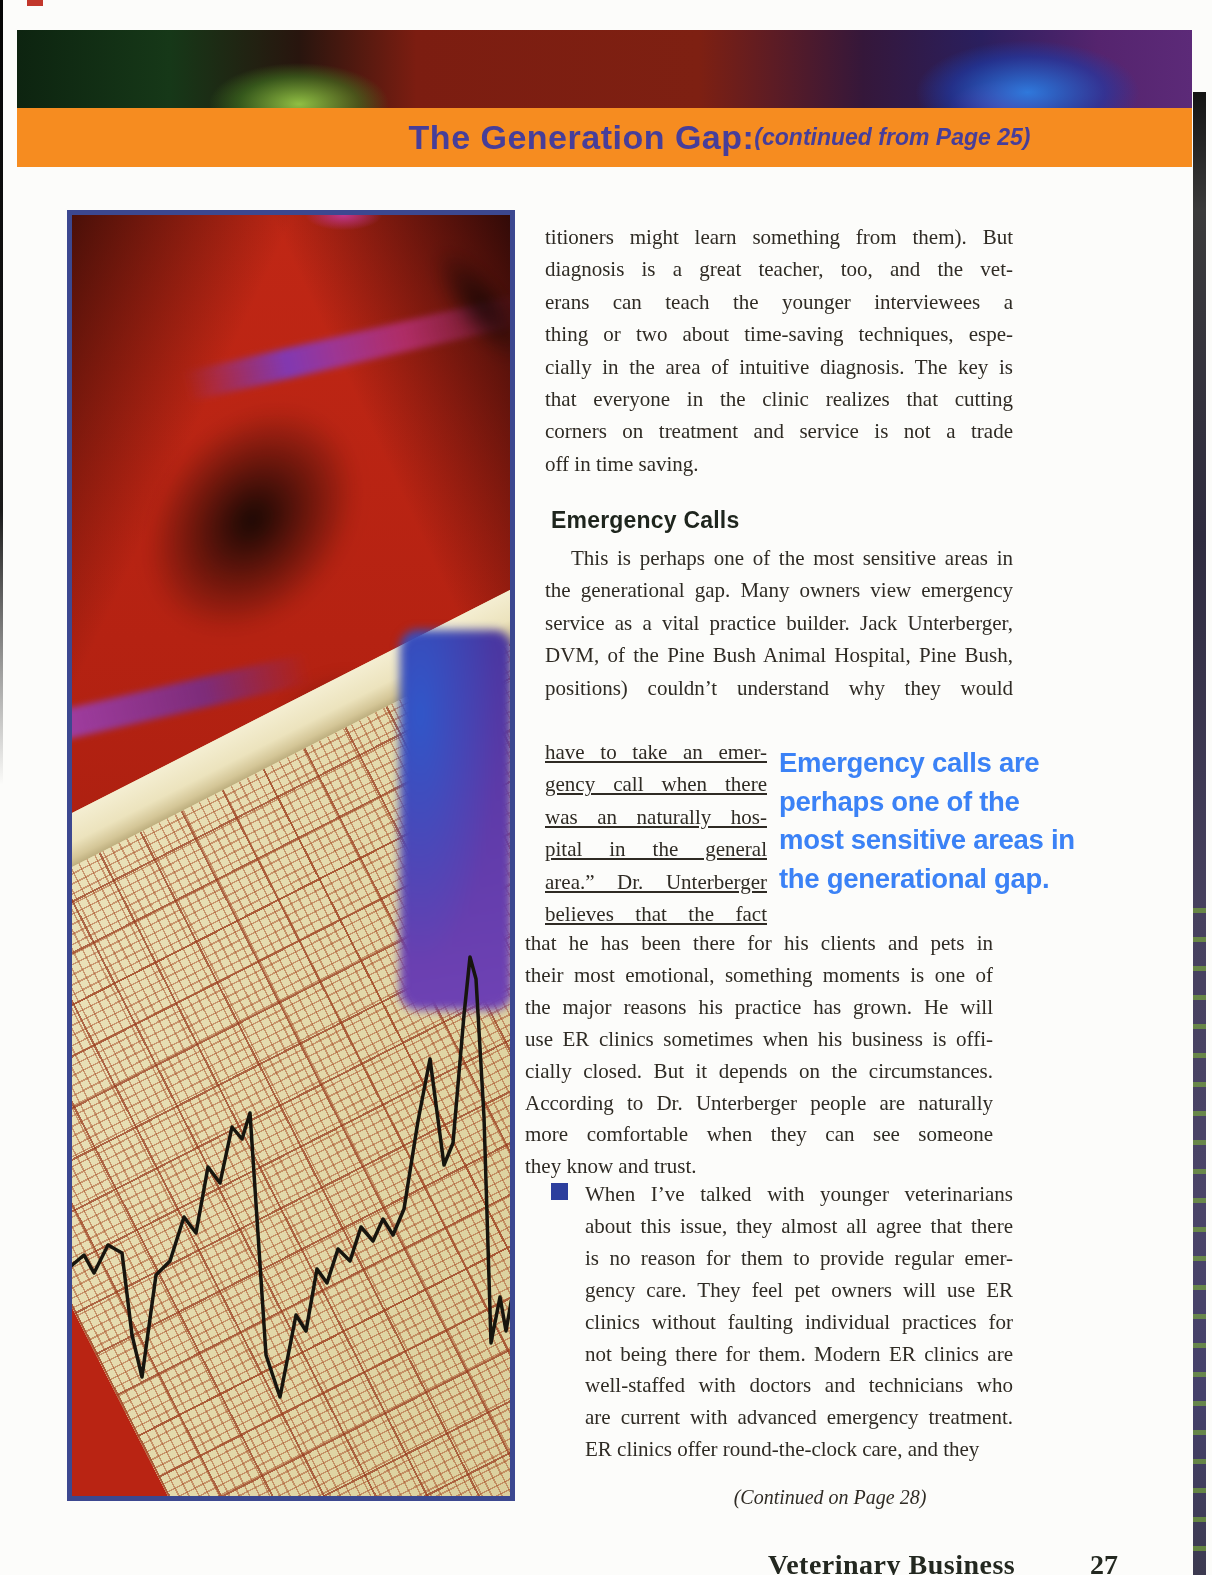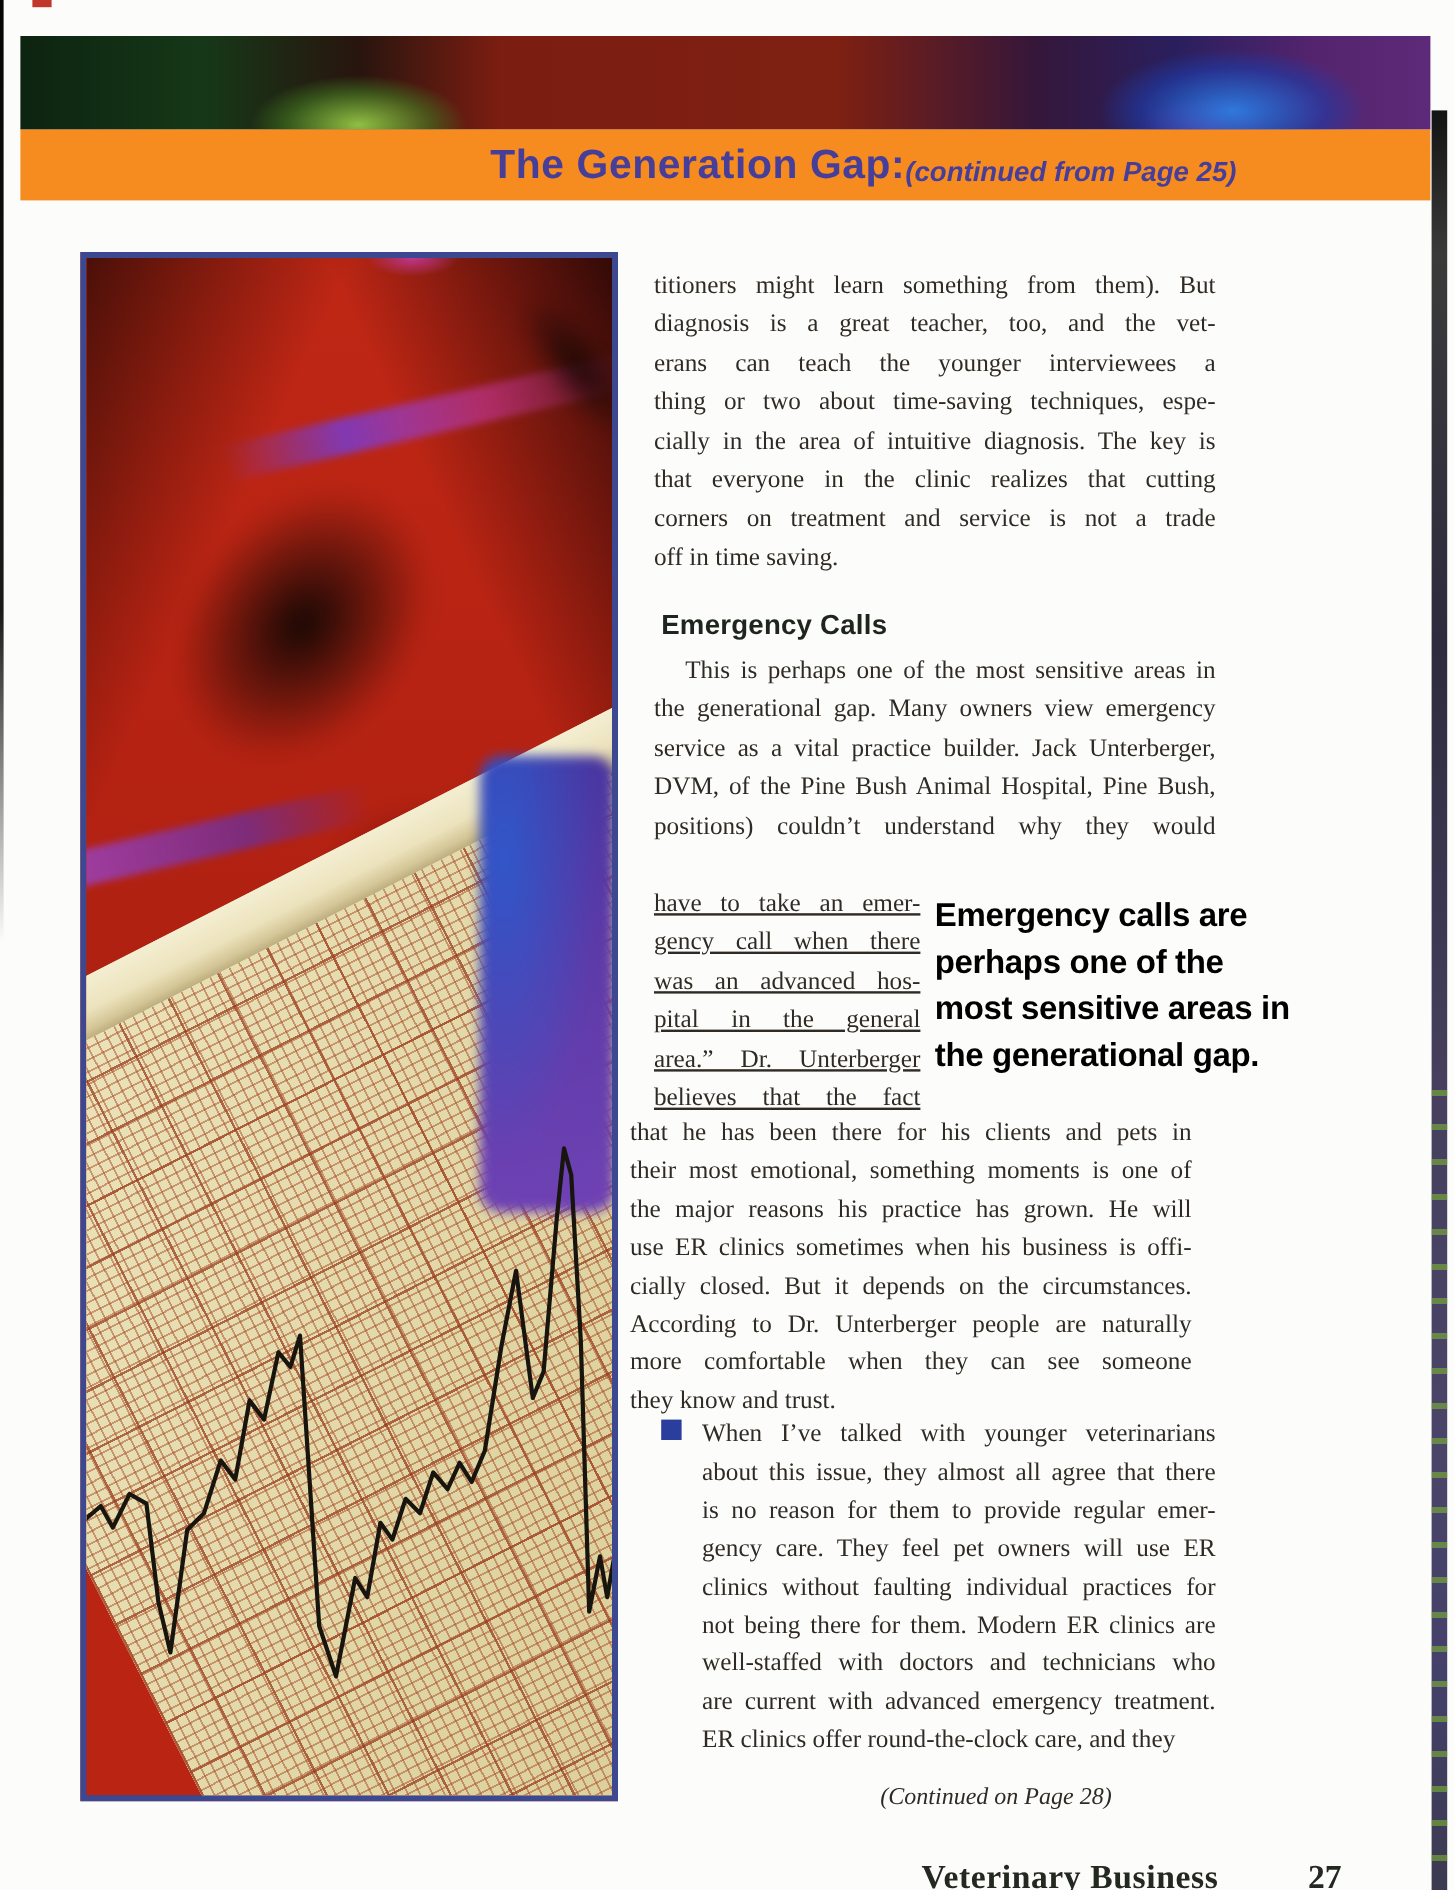--- a/index.html
+++ b/index.html
@@ -15,21 +15,21 @@
               background:repeating-linear-gradient(0deg, rgba(0,0,0,0) 0 24px, rgba(130,190,50,0.55) 24px 29px);}
   
   .photo-strip{position:absolute;left:17px;top:30px;width:1175px;height:78px;
     background:
       radial-gradient(ellipse 120px 55px at 24% 95%, rgba(150,200,70,0.95), rgba(70,130,35,0.55) 50%, rgba(0,0,0,0) 75%),
       radial-gradient(ellipse 140px 65px at 86% 80%, rgba(45,125,225,0.95), rgba(30,60,170,0.6) 55%, rgba(0,0,0,0) 80%),
       radial-gradient(ellipse 80px 40px at 84% 100%, rgba(160,45,150,0.85), rgba(0,0,0,0) 70%),
       linear-gradient(90deg,#0d2410 0%,#163818 13%,#28150e 24%,#7c1d11 34%,#7e2012 58%,#35173a 72%,#2a1f5e 82%,#55246e 92%,#5c2a78 100%);}
   .title-banner{position:absolute;left:17px;top:108px;width:1175px;height:59px;background:#f68c20;
                 display:flex;align-items:center;justify-content:center;}
-  .title-inner{margin-left:230px;display:flex;align-items:flex-end;gap:0;
+  .title-inner{margin-left:230px;display:flex;align-items:center;gap:0;
                font-family:"Liberation Sans", sans-serif;color:#473e99;}
   .article-title{font-size:34px;font-weight:bold;letter-spacing:0.5px;}
   .article-cont{font-size:23px;font-weight:bold;font-style:italic;}
   
   .photo{position:absolute;left:67px;top:210px;width:438px;height:1281px;border:5px solid #3c4890;
          overflow:hidden;background:#b92413;}
   .photo .red{position:absolute;inset:0;height:60%;
       background:
         radial-gradient(ellipse 55px 22px at 62% 0%, rgba(195,57,156,0.9), rgba(0,0,0,0) 70%),
         linear-gradient(115deg, rgba(35,8,4,0.75), rgba(0,0,0,0) 28%),
@@ -69,21 +69,21 @@
   .tline{text-align:justify;text-align-last:justify;}
   .endpara .tline:last-child{text-align-last:left;}
   .para1{left:545px;top:221px;width:468px;line-height:32.4px;}
   .section-heading{left:551px;top:507px;font-family:"Liberation Sans", sans-serif;
       font-weight:bold;font-size:23px;color:#1e251d;letter-spacing:0.2px;}
   .para2a{left:545px;top:542px;width:468px;line-height:32.4px;}
   .para2a .tline:first-child{text-indent:26px;}
   .narrow{left:545px;top:736px;width:222px;line-height:32.4px;text-decoration:underline;}
   .pullquote{left:779px;top:744px;width:340px;line-height:38.6px;
       font-family:"Liberation Sans", sans-serif;font-weight:bold;font-size:27.5px;
-      color:#000000;letter-spacing:-0.3px;}
+      color:#3b82f6;letter-spacing:-0.3px;}
   .pullquote .tline{text-align:left;text-align-last:left;white-space:nowrap;}
   .para2b{left:525px;top:928px;width:468px;line-height:31.9px;}
   .bullet-para{left:585px;top:1179px;width:428px;line-height:31.9px;}
   .bullet-sq{position:absolute;left:551px;top:1183px;width:17px;height:17px;background:#2c3e9d;}
   .continued{left:595px;top:1486px;width:470px;text-align:center;font-style:italic;font-size:20px;color:#2f2b24;}
   .footer-title{left:768px;top:1549px;font-weight:bold;font-size:28px;color:#232820;letter-spacing:0.5px;}
   .page-num{left:1090px;top:1549px;font-weight:bold;font-size:28px;color:#232820;}
 </style>
 </head>
 <body>
@@ -143,21 +143,21 @@
       <div class="tline">This is perhaps one of the most sensitive areas in</div>
       <div class="tline">the generational gap. Many owners view emergency</div>
       <div class="tline">service as a vital practice builder. Jack Unterberger,</div>
       <div class="tline">DVM, of the Pine Bush Animal Hospital, Pine Bush,</div>
       <div class="tline">positions) couldn’t understand why they would</div>
     </div>
 
   <div class="tblock narrow">
       <div class="tline">have to take an emer-</div>
       <div class="tline">gency call when there</div>
-      <div class="tline">was an advanced hos-</div>
+      <div class="tline">was an naturally hos-</div>
       <div class="tline">pital in the general</div>
       <div class="tline">area.” Dr. Unterberger</div>
       <div class="tline">believes that the fact</div>
     </div>
 
   <div class="tblock pullquote">
       <div class="tline">Emergency calls are</div>
       <div class="tline">perhaps one of the</div>
       <div class="tline">most sensitive areas in</div>
       <div class="tline">the generational gap.</div>

